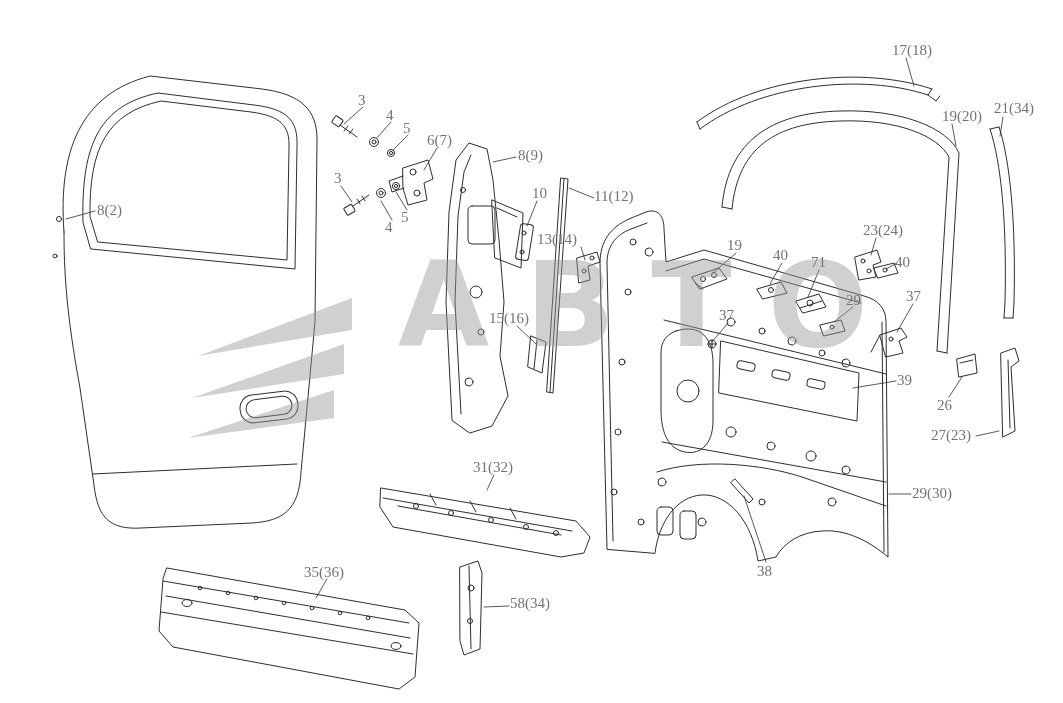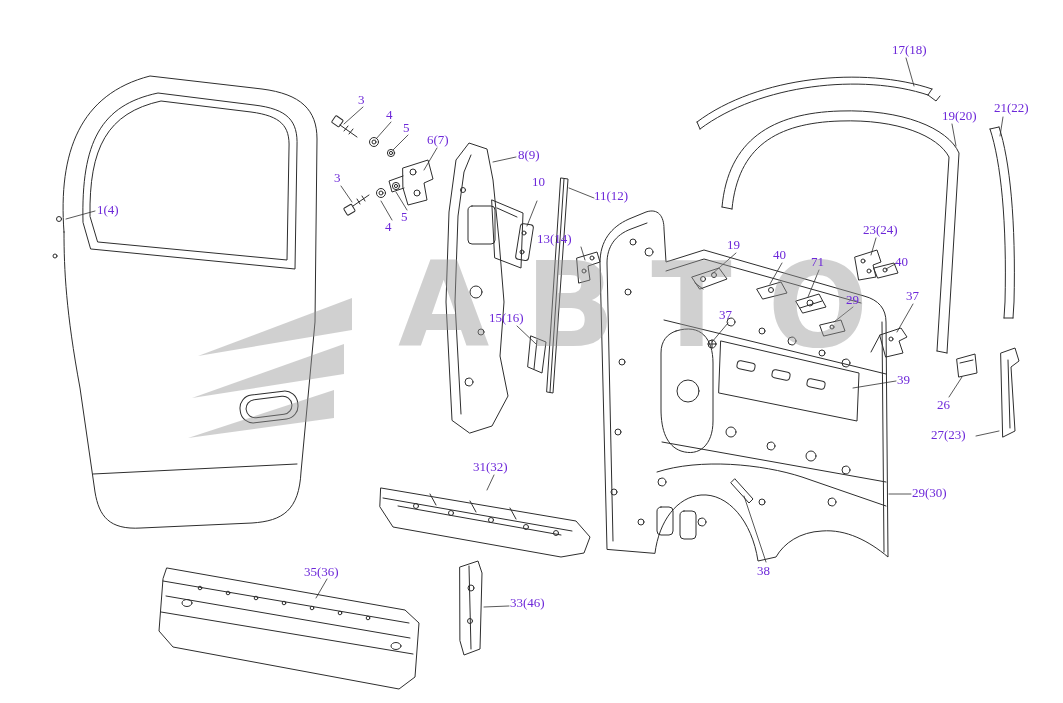--- a/index.html
+++ b/index.html
@@ -14,21 +14,21 @@
   .art .leader{stroke-width:.8;}
   .watermark{position:absolute;left:0;top:0;width:1063px;height:571px;pointer-events:none;text-decoration:underline;}
   .wm-text{
     position:absolute;color:rgba(150,150,150,.45);font-family:"DejaVu Sans", sans-serif;
     font-weight:700;white-space:nowrap;line-height:1;
   }
   .wm-t1{left:398px;top:246px;font-size:118px;letter-spacing:36px;}
   .wm-t2{left:400px;top:368px;font-size:94px;letter-spacing:14px;}
   .labels{position:absolute;left:0;top:0;width:1063px;height:703px;}
   .lbl{
-    position:absolute;font-size:13px;color:#6d28d9;white-space:nowrap;
+    position:absolute;font-size:15px;color:#737373;white-space:nowrap;
     font-family:"Liberation Serif", serif;
   }
 </style>
 </head>
 <body>
 
 <div class="stage">
 
   <svg class="art" width="1063" height="703" viewBox="0 0 1063 703">
 
@@ -280,47 +280,47 @@
       <g fill="rgba(150,150,150,0.45)" stroke="none">
         <polygon points="352,298 198,356 352,330"></polygon>
         <polygon points="344,344 192,398 344,374"></polygon>
         <polygon points="334,390 188,438 334,418"></polygon>
       </g>
     </svg>
     <div class="wm-text wm-t1">АВТО</div>
   </div>
 
   <div class="labels">
-    <div class="lbl" style="left:97px;top:202px">1(4)</div>
+    <div class="lbl" style="left:97px;top:202px">8(2)</div>
     <div class="lbl" style="left:358px;top:92px">3</div>
     <div class="lbl" style="left:386px;top:107px">4</div>
     <div class="lbl" style="left:403px;top:120px">5</div>
     <div class="lbl" style="left:427px;top:132px">6(7)</div>
     <div class="lbl" style="left:334px;top:170px">3</div>
     <div class="lbl" style="left:385px;top:219px">4</div>
     <div class="lbl" style="left:401px;top:209px">5</div>
     <div class="lbl" style="left:518px;top:147px">8(9)</div>
-    <div class="lbl" style="left:532px;top:174px">10</div>
+    <div class="lbl" style="left:532px;top:185px">10</div>
     <div class="lbl" style="left:594px;top:188px">11(12)</div>
     <div class="lbl" style="left:537px;top:231px">13(14)</div>
     <div class="lbl" style="left:489px;top:310px">15(16)</div>
     <div class="lbl" style="left:892px;top:42px">17(18)</div>
     <div class="lbl" style="left:942px;top:108px">19(20)</div>
-    <div class="lbl" style="left:994px;top:100px">21(22)</div>
+    <div class="lbl" style="left:994px;top:100px">21(34)</div>
     <div class="lbl" style="left:863px;top:222px">23(24)</div>
     <div class="lbl" style="left:895px;top:254px">40</div>
     <div class="lbl" style="left:727px;top:237px">19</div>
     <div class="lbl" style="left:773px;top:247px">40</div>
     <div class="lbl" style="left:811px;top:254px">71</div>
     <div class="lbl" style="left:846px;top:292px">29</div>
     <div class="lbl" style="left:719px;top:307px">37</div>
     <div class="lbl" style="left:906px;top:288px">37</div>
     <div class="lbl" style="left:897px;top:372px">39</div>
     <div class="lbl" style="left:937px;top:397px">26</div>
     <div class="lbl" style="left:931px;top:427px">27(23)</div>
     <div class="lbl" style="left:912px;top:485px">29(30)</div>
     <div class="lbl" style="left:473px;top:459px">31(32)</div>
     <div class="lbl" style="left:757px;top:563px">38</div>
     <div class="lbl" style="left:304px;top:564px">35(36)</div>
-    <div class="lbl" style="left:510px;top:595px">33(46)</div>
+    <div class="lbl" style="left:510px;top:595px">58(34)</div>
   </div>
 
 </div>
 
 </body></html>

